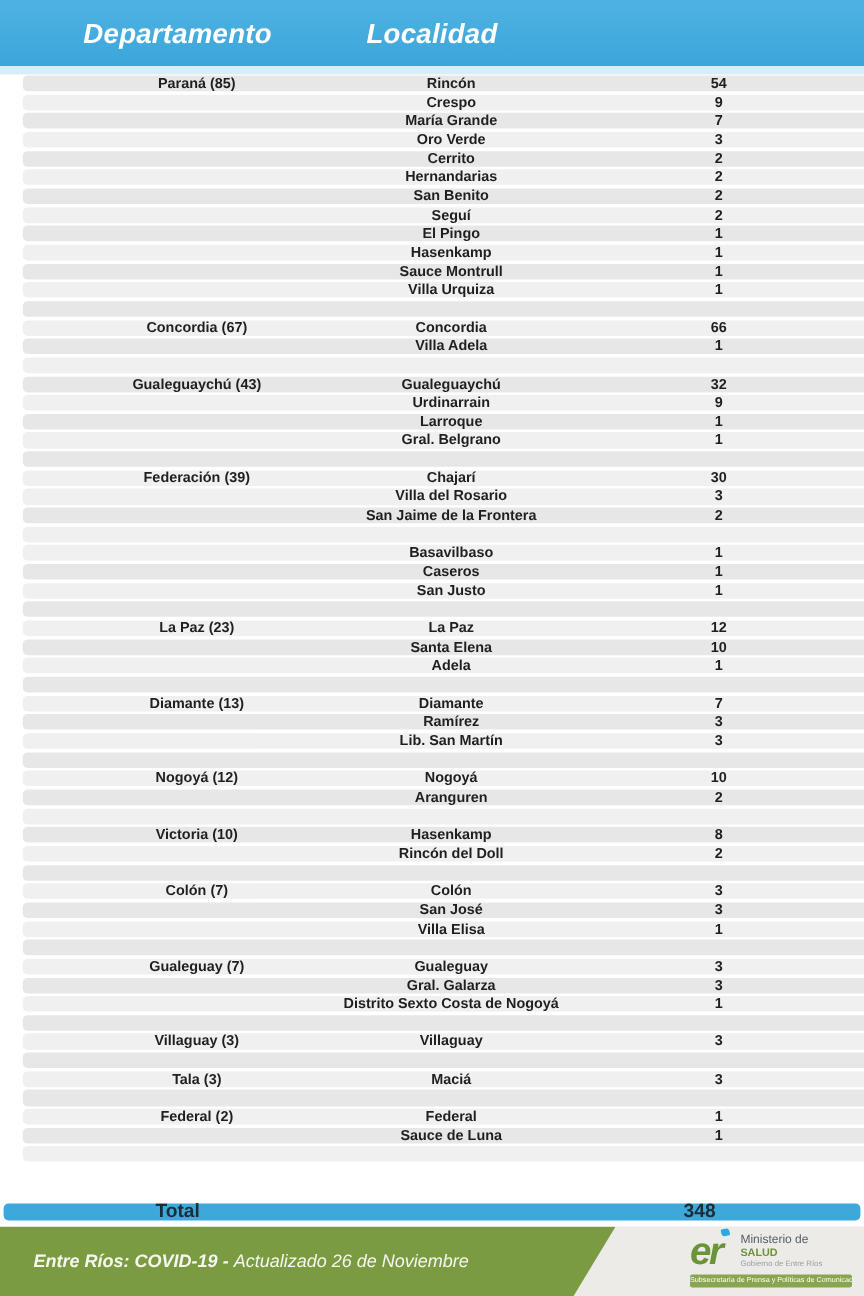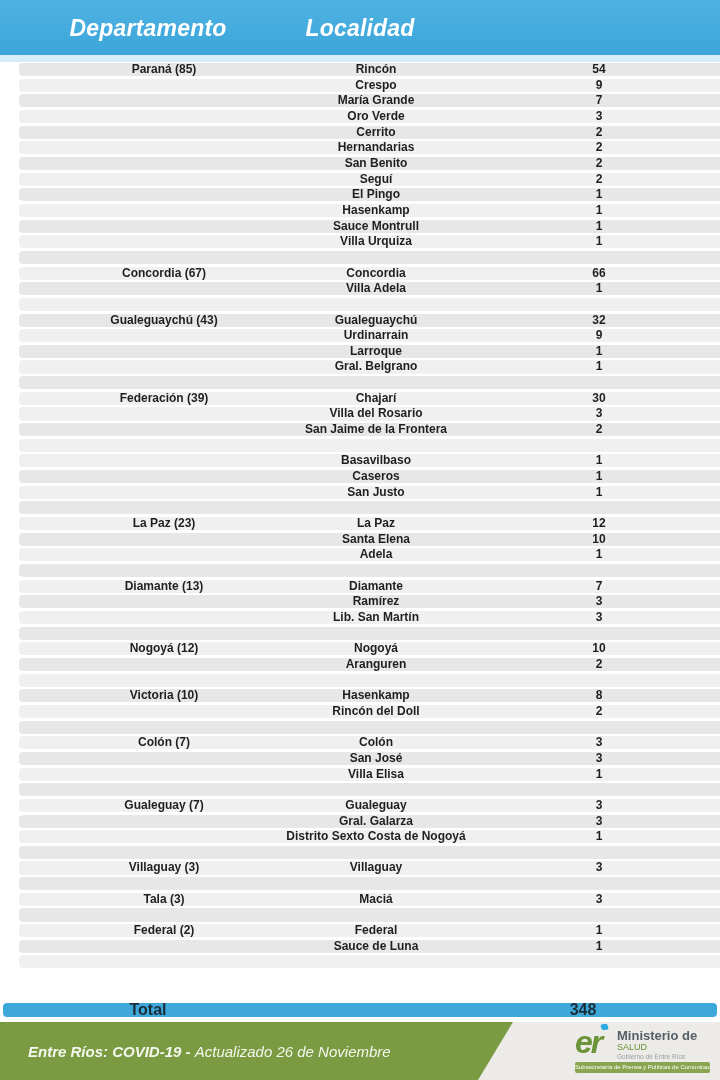--- a/index.html
+++ b/index.html
@@ -68,22 +68,22 @@
   .er-mark{
     position:absolute; left:0; top:2px;
     font-size:32px; font-weight:bold; color:var(--logo_green);
     letter-spacing:-2px; line-height:30px; font-style:italic;
   }
   .er-leaf{
     position:absolute; left:26px; top:-1px; width:7px; height:6px;
     background:var(--logo_blue); border-radius:1px 3px 1px 3px; transform:rotate(-12deg);
   }
   .ministry{position:absolute; left:42px; top:4px; line-height:1;}
-  .ministry .m1{display:block; font-size:13px; font-weight:bold; color:#555e66; margin-bottom:1px;}
-  .ministry .m2{display:block; font-size:9px; font-weight:normal; color:var(--logo_green); margin-bottom:2px;}
+  .ministry .m1{display:block; font-size:10px; font-weight:normal; color:#555e66; margin-bottom:1px;}
+  .ministry .m2{display:block; font-size:9px; font-weight:bold; color:var(--logo_green); margin-bottom:2px;}
   .ministry .m3{display:block; font-size:6.5px; color:#9aa0a6;}
   .logo .sub-badge{
     position:absolute; left:0px; top:37px; width:135px; height:11px; border-radius:2px;
     background:var(--badge_green); color:#fff; font-size:6px; line-height:11px;
     text-align:center; white-space:nowrap; overflow:hidden;
   }
 </style>
 </head>
 <body>
 

